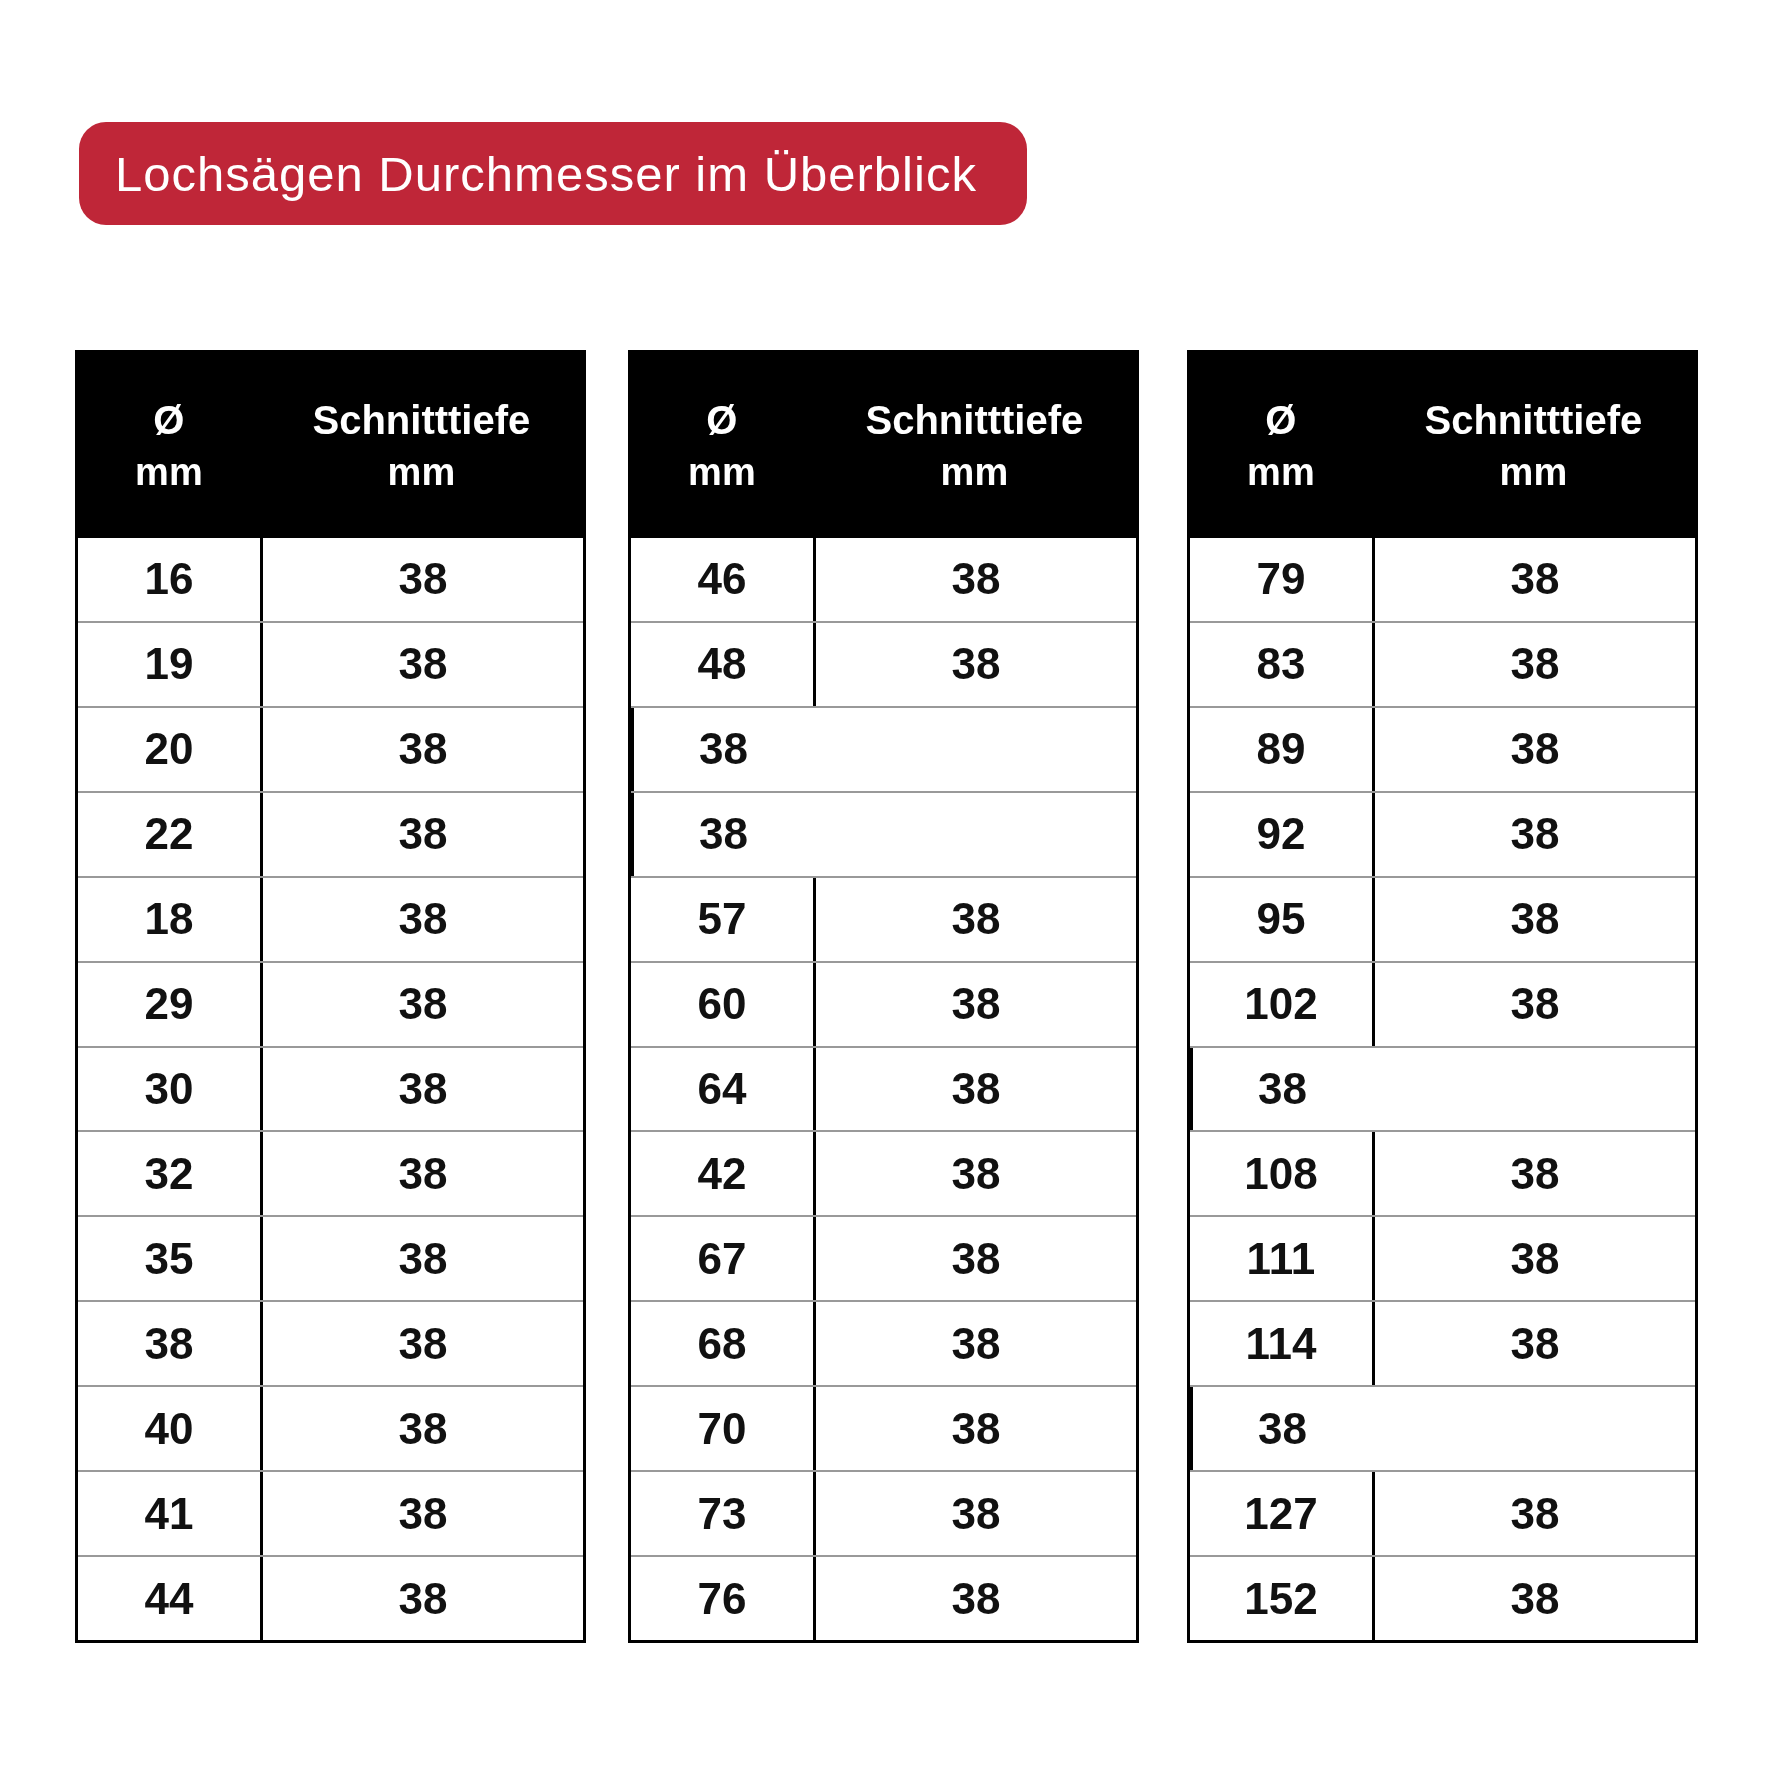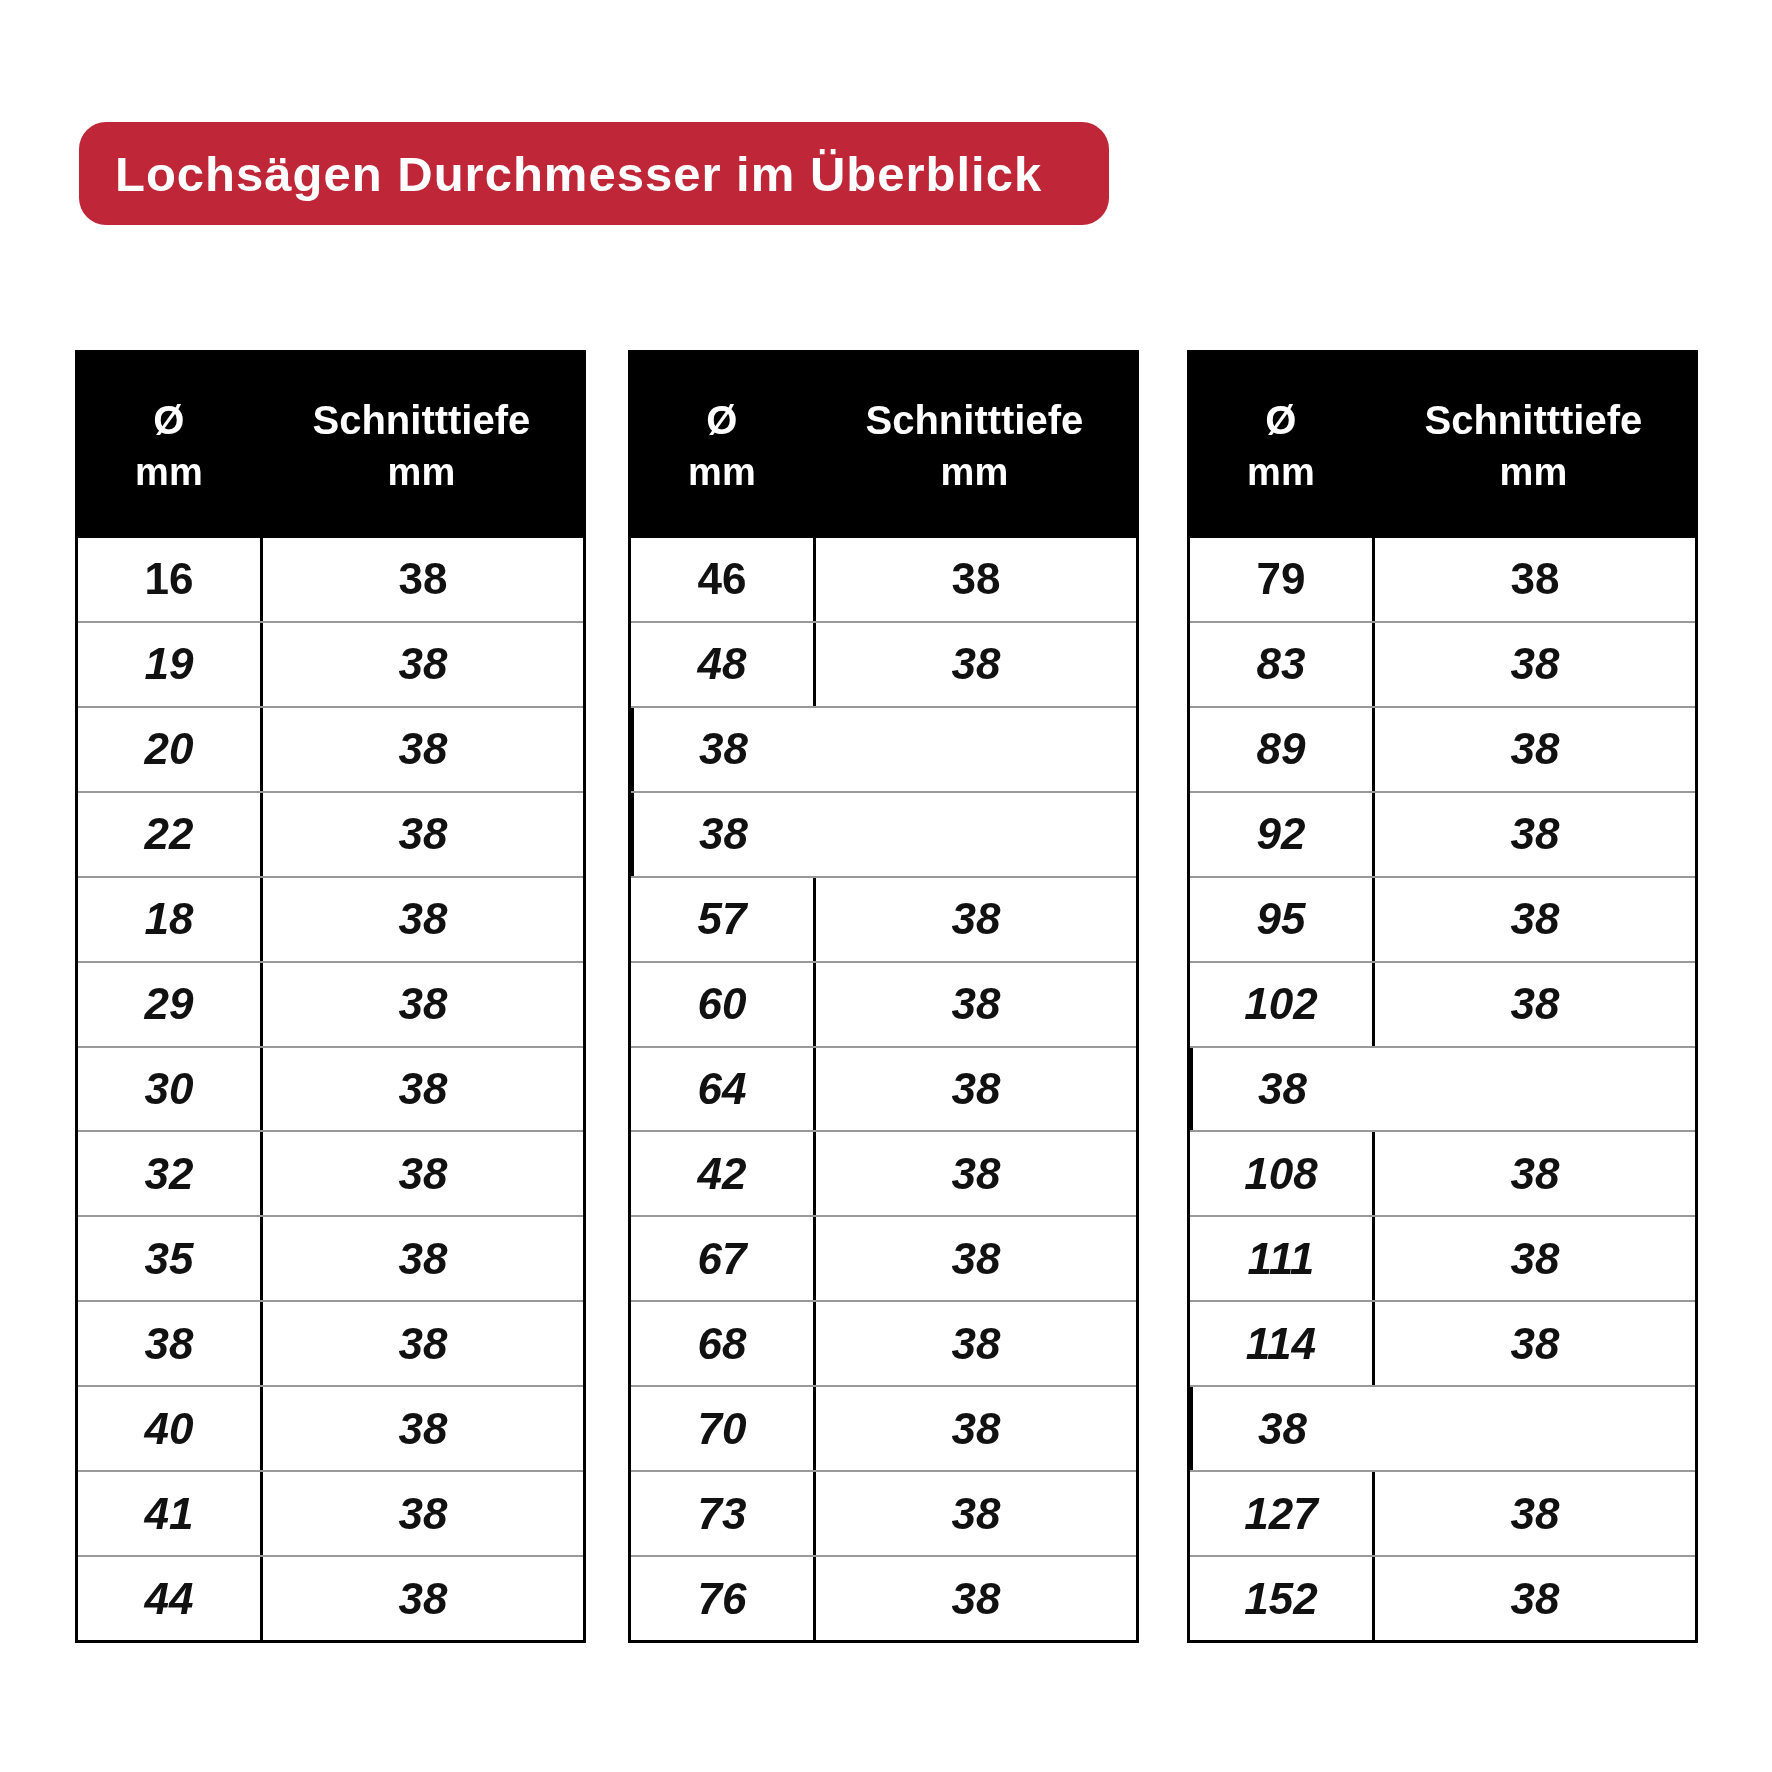--- a/index.html
+++ b/index.html
@@ -14,28 +14,28 @@
   html,body{margin:0;padding:0;}
   body{
     width:1772px;height:1772px;
     background:var(--bg);
     font-family:"Liberation Sans", sans-serif;
     position:relative;
     overflow:hidden;
   }
   .badge{
     position:absolute;left:79px;top:122px;
-    width:1030px;height:103px;
+    width:948px;height:103px;
     background:var(--red);
     color:#ffffff;
     border-radius:27px;
     display:flex;align-items:center;
     padding-left:36px;
     box-sizing:border-box;
-    font-size:49px;font-weight:bold;letter-spacing:1px;
+    font-size:49px;font-weight:normal;letter-spacing:1px;
     white-space:nowrap;
   }
   .table{
     position:absolute;top:350px;width:511px;
     border:3px solid var(--border);
     box-sizing:border-box;
     background:#ffffff;
   }
   .t1{left:75px}
   .t2{left:628px}
@@ -54,21 +54,21 @@
   }
   .th .l1{font-size:40px;}
   .tbody{
     height:1102px;
     display:flex;flex-direction:column;
   }
   .tr{
     flex:1;
     display:grid;grid-template-columns:36% 64%;
   }
-  .tr:not(:first-child){border-top:2px solid var(--rowline);font-style:italic;}
+  .tr:not(:first-child){border-top:2px solid var(--rowline);}
   .td{
     display:flex;align-items:center;justify-content:center;
     font-size:44px;font-weight:600;color:var(--bodytext);
   }
   .td-depth{border-left:3px solid var(--border);}
 </style>
 </head>
 <body>
 
 <div class="badge">Lochsägen Durchmesser im Überblick</div>

